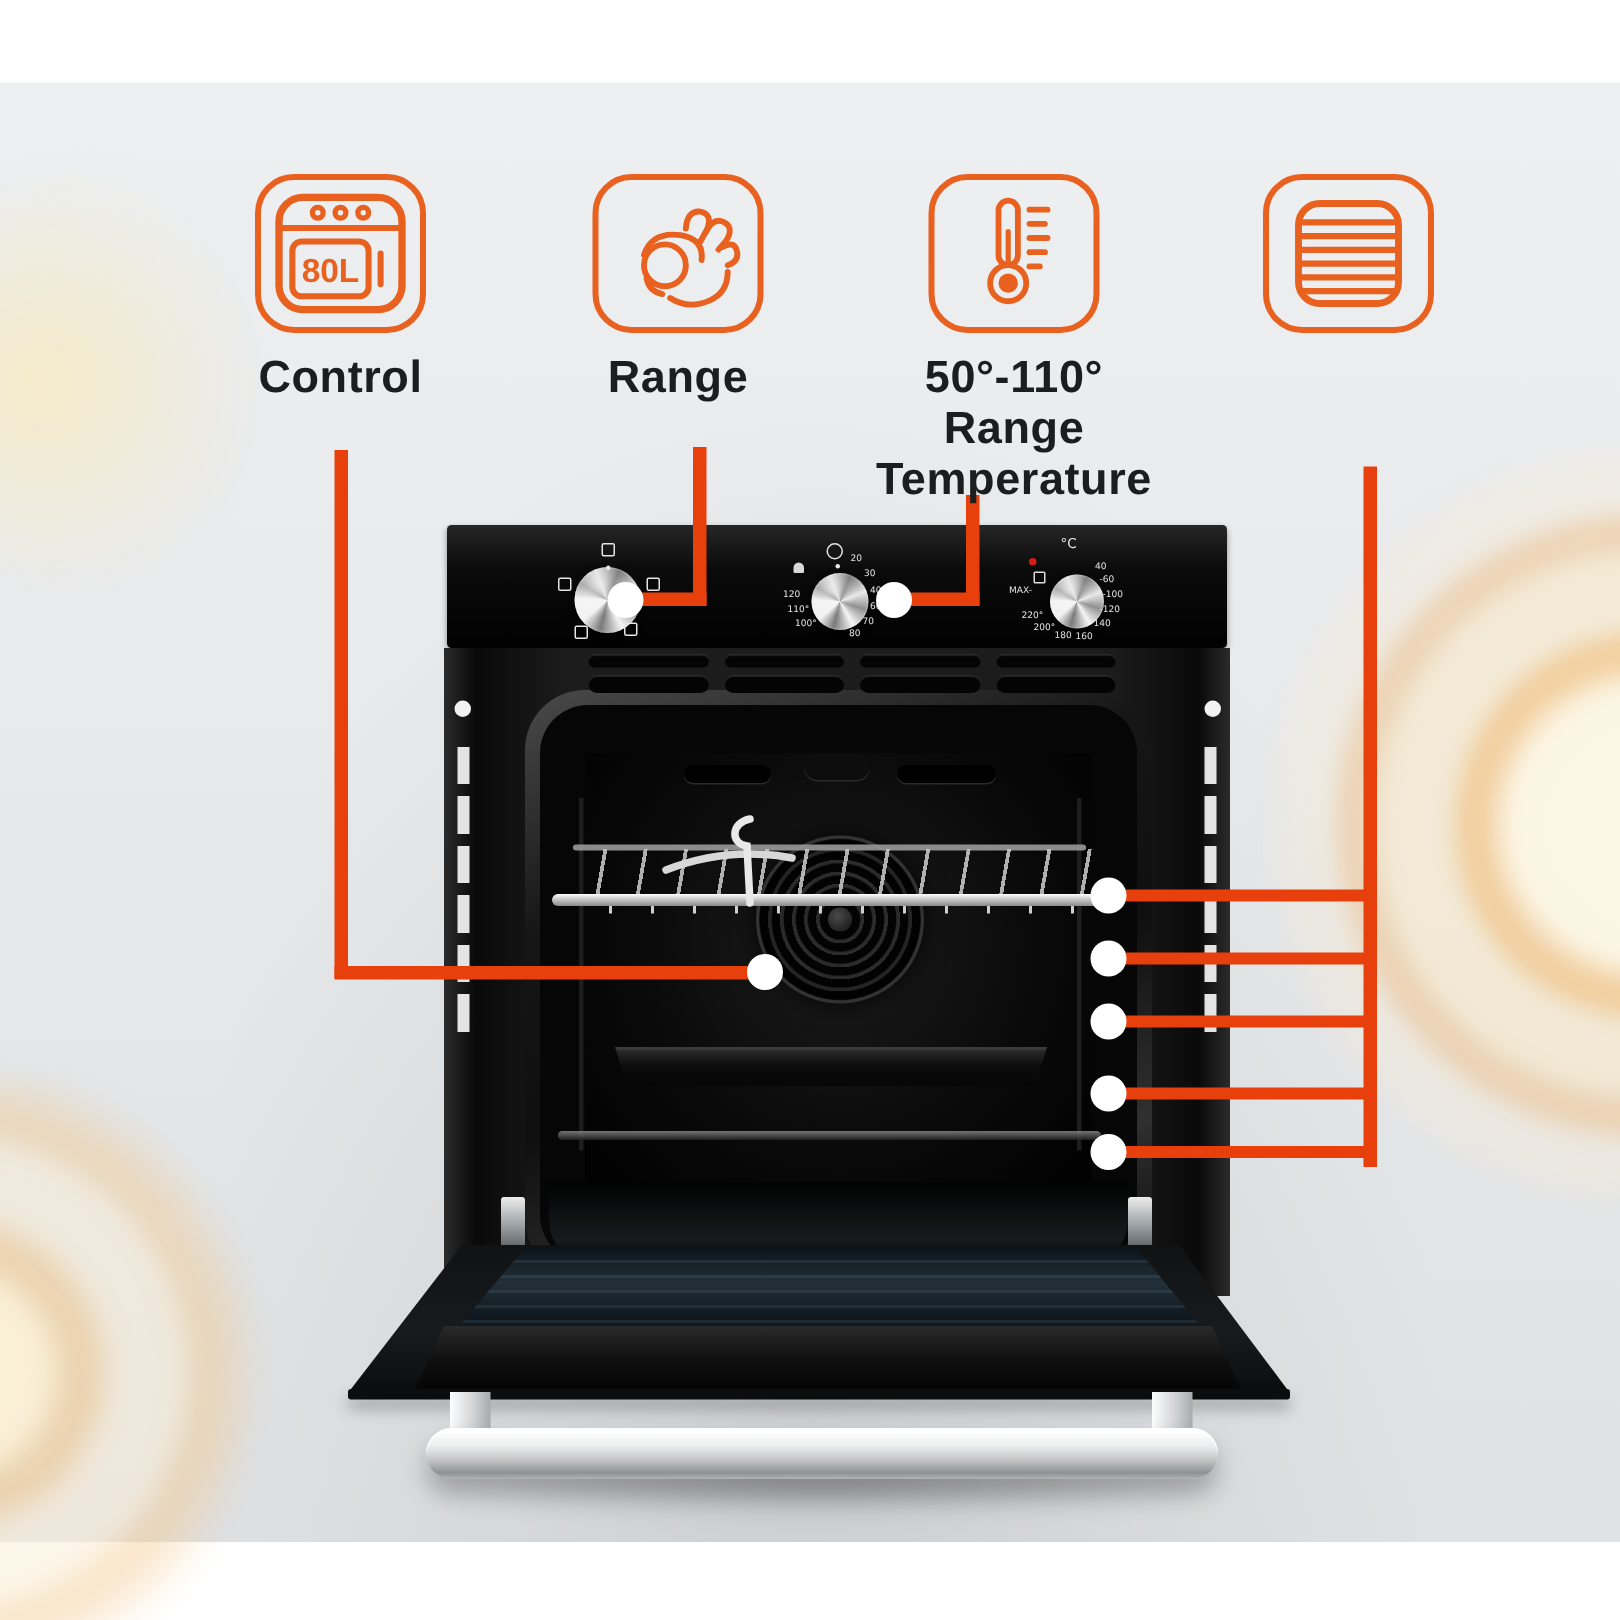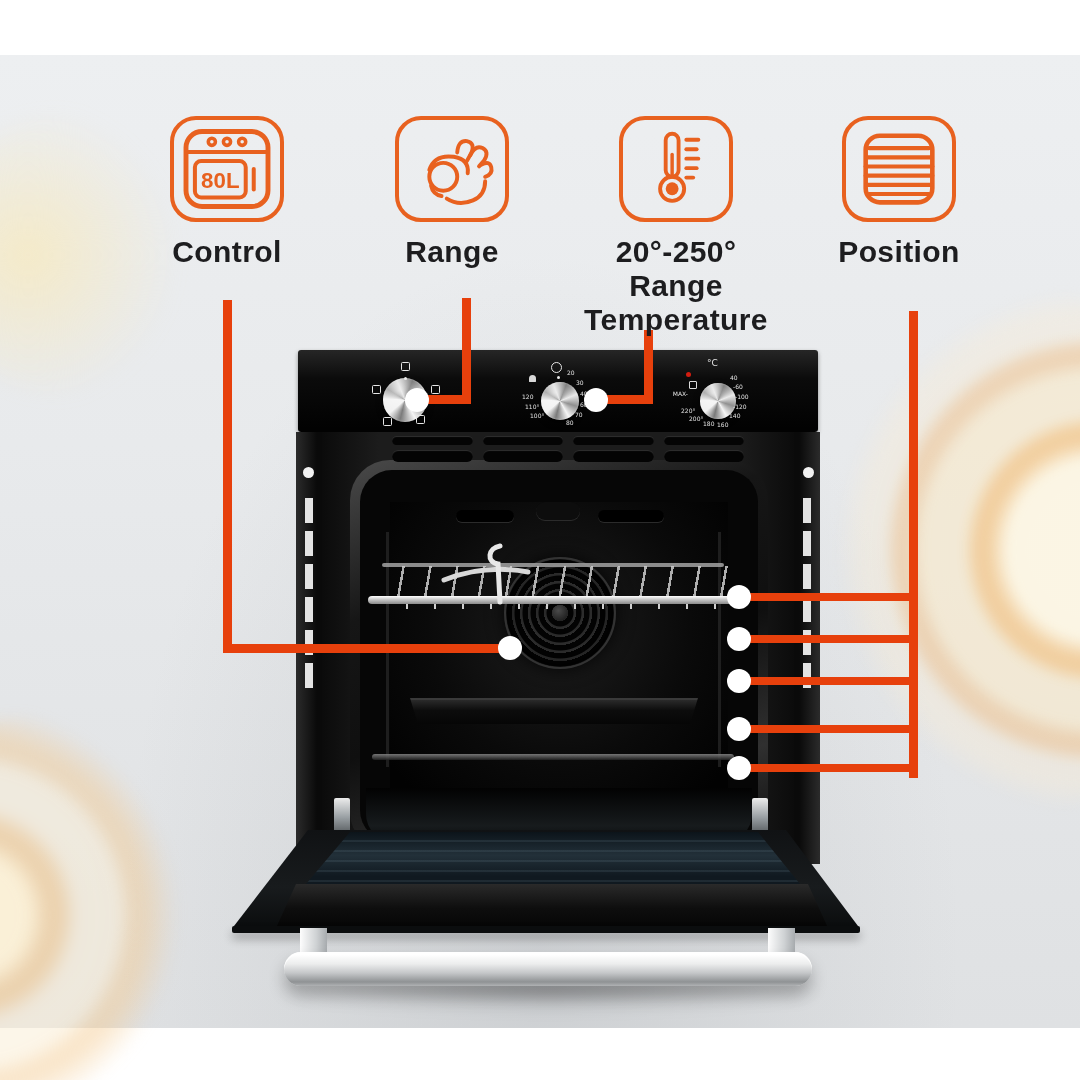--- a/index.html
+++ b/index.html
@@ -342,38 +342,37 @@
           <line x1="62" y1="13" x2="76" y2="13" stroke-width="4.5"></line>
           <line x1="62" y1="24" x2="74" y2="24" stroke-width="4.5"></line>
           <line x1="62" y1="35" x2="76" y2="35" stroke-width="4.5"></line>
           <line x1="62" y1="46" x2="74" y2="46" stroke-width="4.5"></line>
           <line x1="62" y1="57" x2="70" y2="57" stroke-width="4.5"></line>
         </g>
         <circle cx="45.5" cy="70" r="7.5" fill="#e8611f"></circle>
       </svg>
     </div>
     <div class="title">
-      <span>20°-250°</span>
+      <span>50°-110°</span>
       <span>Range</span>
       <span>Temperature</span>
     </div>
   </div>
 
   <div class="feature f4">
     <div class="icon-box">
       <svg width="84" height="80" viewBox="0 0 100 96">
         <g fill="none" stroke="#e8611f" stroke-linecap="round">
           <rect x="10" y="8" width="80" height="80" rx="17" stroke-width="5.5"></rect>
           <line x1="14" y1="23" x2="86" y2="23" stroke-width="5"></line>
           <line x1="11" y1="34" x2="89" y2="34" stroke-width="5"></line>
           <line x1="10" y1="45" x2="90" y2="45" stroke-width="5"></line>
           <line x1="10" y1="56" x2="90" y2="56" stroke-width="5"></line>
           <line x1="11" y1="67" x2="89" y2="67" stroke-width="5"></line>
           <line x1="14" y1="78" x2="86" y2="78" stroke-width="5"></line>
         </g>
       </svg>
     </div>
     <div class="title">
-      <span>Position</span>
     </div>
   </div>
 
 </div>
 
 </body></html>

